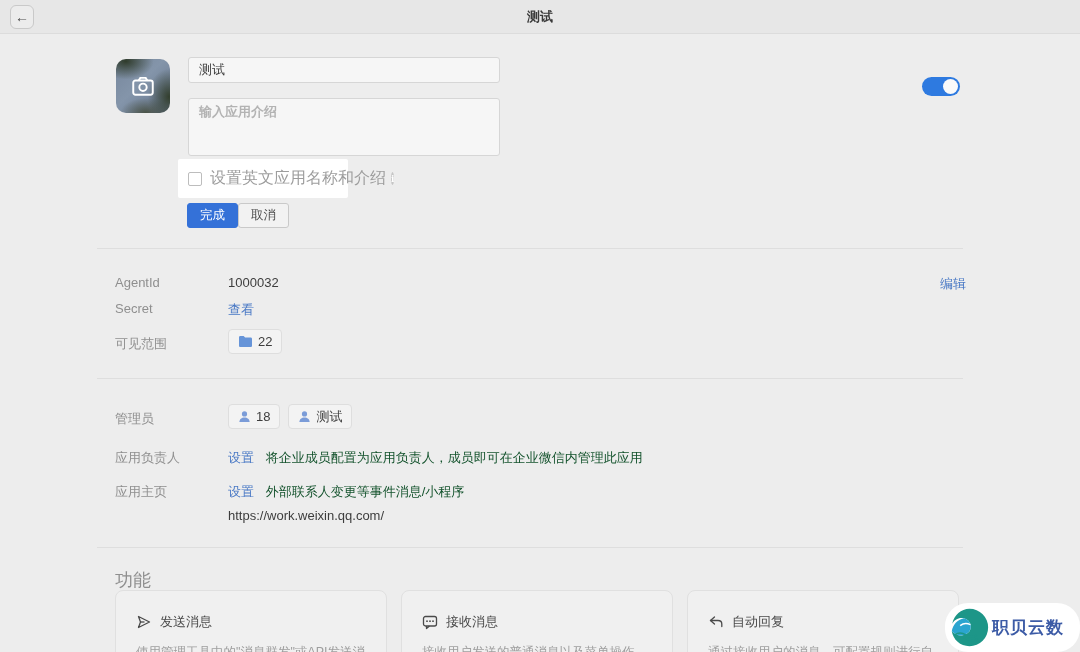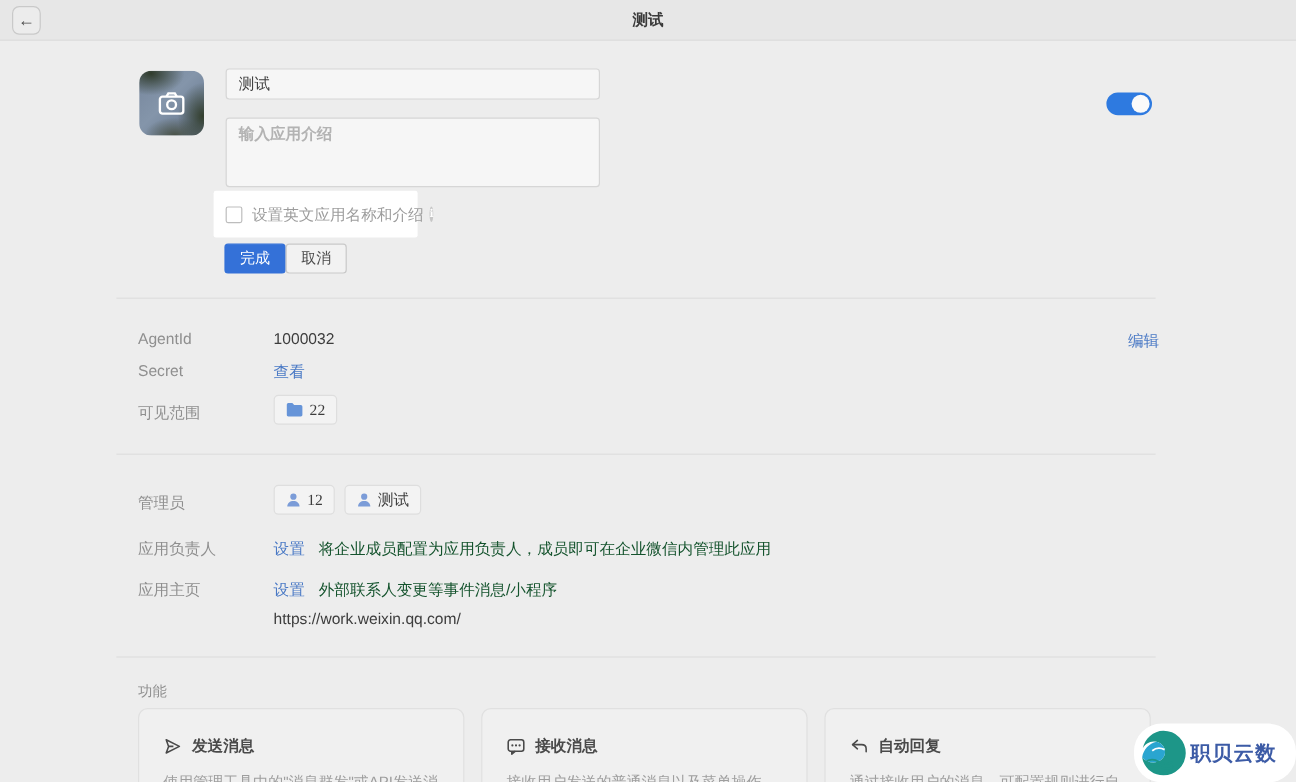--- a/index.html
+++ b/index.html
@@ -46,21 +46,21 @@
 
   .spotlight {
     position:absolute; left:178px; top:159px; width:170px; height:39px;
     background:#ffffff; border-radius:2px;
     display:flex; align-items:center; padding-left:10px;
   }
   .checkbox {
     width:14px; height:14px; background:#fff; border:1px solid #bdbdbd;
     border-radius:2px; cursor:pointer; flex:0 0 auto;
   }
-  .cb-label { margin-left:8px; color:#9d9d9d; font-size:13px; white-space:nowrap; }
+  .cb-label { margin-left:8px; color:#9d9d9d; font-size:16px; white-space:nowrap; }
   .info-icon {
     margin-left:5px; width:13px; height:13px; border-radius:50%;
     background:#c6c6c6; color:#ffffff; font-size:9px; font-weight:bold;
     display:inline-flex; align-items:center; justify-content:center;
     font-family:"DejaVu Serif",serif;
   }
   .btn {
     position:absolute; top:203px; height:25px; border-radius:3px;
     font-size:12.5px; display:flex; align-items:center; justify-content:center;
     cursor:pointer; padding:0 12px;
@@ -79,35 +79,35 @@
 
   .divider { position:absolute; left:97px; width:866px; height:1px; background:#dedede; }
 
   .row-label { position:absolute; left:115px; color:#8f8f8f; font-size:13px; }
   .row-value { position:absolute; left:228px; color:#3d3d3d; font-size:13px; }
   .link { color:#4a79c5; cursor:pointer; text-decoration:none; }
 
   .chip {
     display:inline-flex; align-items:center; gap:5px;
     background:#f3f3f3; border:1px solid #dedede; border-radius:4px;
-    height:25px; padding:0 9px; font-size:13px; color:#3d3d3d; cursor:pointer;font-family:Liberation Serif, serif;
+    height:25px; padding:0 9px; font-size:13px; color:#3d3d3d; cursor:pointer;
   }
   .chip-row { position:absolute; left:228px; display:flex; gap:8px; }
 
   .desc-text { color:#14532d; }
 
-  .section-label { position:absolute; left:115px; top:568px; color:#8f8f8f; font-size:12px; }
+  .section-label { position:absolute; left:115px; top:568px; color:#8f8f8f; font-size:18px; }
 
   .cards { position:absolute; left:115px; top:590px; display:flex; gap:14px; }
   .card {
     width:272px; height:120px; background:#f0f0f0;
     border:1px solid #e0e0e0; border-radius:8px; padding:22px 20px 0 20px;
   }
   .card-head { display:flex; align-items:center; gap:8px; }
-  .card-title { font-size:13px; color:#4a4a4a; font-weight:bold; }
+  .card-title { font-size:13px; color:#4a4a4a; font-weight:normal; }
   .card-desc { margin-top:12px; font-size:12.5px; color:#9e9e9e; line-height:1.55; }
 
   .watermark {
     position:absolute; right:0; bottom:0; height:49px; width:135px;
     background:#ffffff; display:flex; align-items:center; padding-left:4px;
     border-top-left-radius:4px;
     border-radius:23px;
   }
   .wm-text { font-size:17px; font-weight:bold; color:#3c5ba6; letter-spacing:1px; margin-left:2px; }
 </style>
@@ -166,21 +166,21 @@
 
 <div class="divider" style="top:378px"></div>
 
 <span class="row-label" style="top:410px">管理员</span>
 <div class="chip-row" style="top:404px">
   <div class="chip">
     <svg width="13" height="13" viewBox="0 0 14 14">
       <circle cx="7" cy="4.2" r="2.8" fill="#7b9cd8"></circle>
       <path d="M1.5 13 C1.5 9.8 4 8 7 8 C10 8 12.5 9.8 12.5 13 Z" fill="#7b9cd8"></path>
     </svg>
-    <span>12</span>
+    <span>18</span>
   </div>
   <div class="chip">
     <svg width="13" height="13" viewBox="0 0 14 14">
       <circle cx="7" cy="4.2" r="2.8" fill="#7b9cd8"></circle>
       <path d="M1.5 13 C1.5 9.8 4 8 7 8 C10 8 12.5 9.8 12.5 13 Z" fill="#7b9cd8"></path>
     </svg>
     <span>测试</span>
   </div>
 </div>
 

